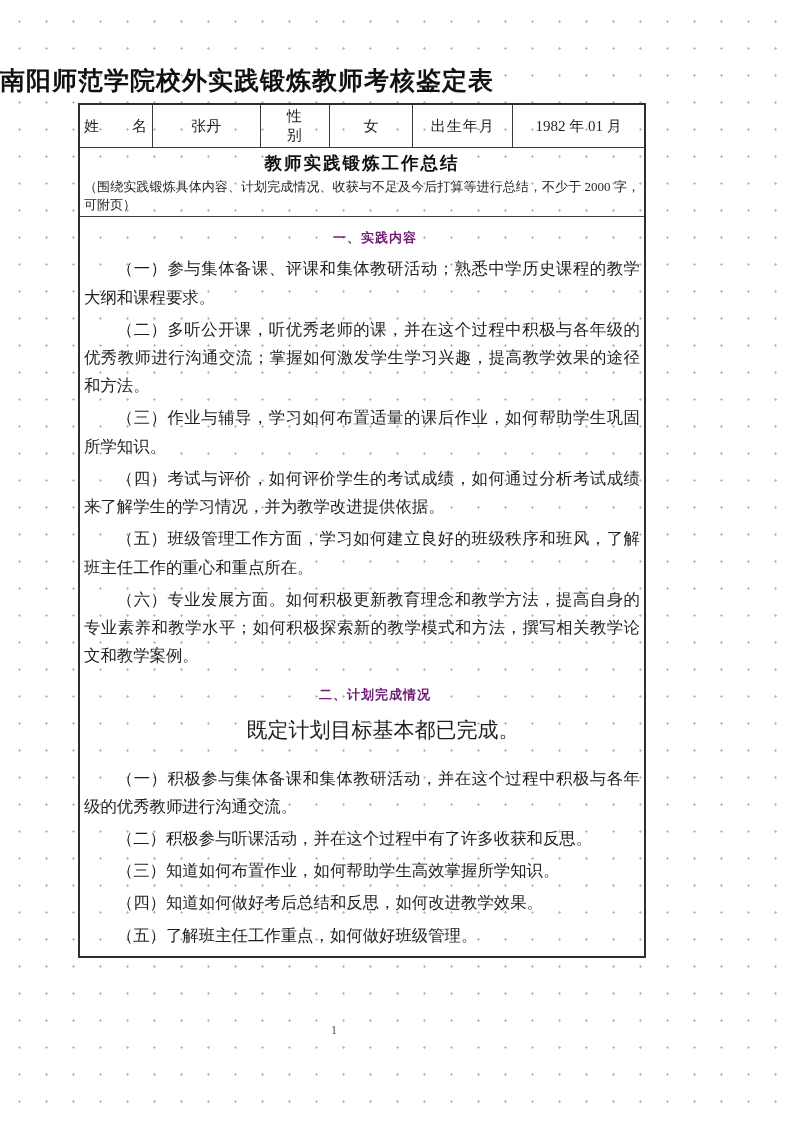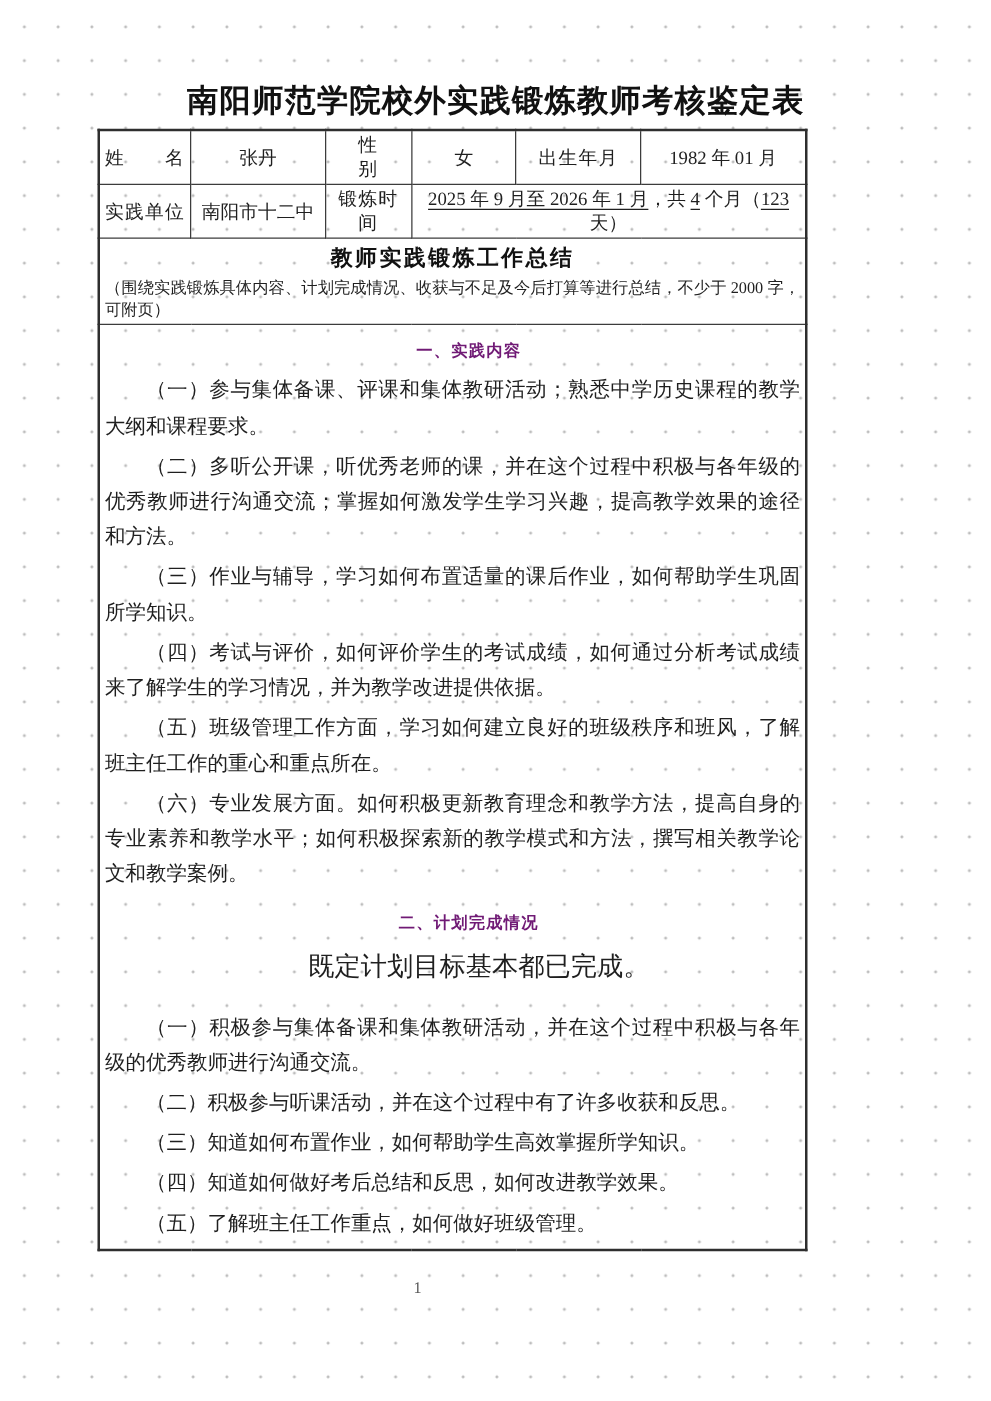--- a/index.html
+++ b/index.html
@@ -7,21 +7,21 @@
     width:793px;height:1121px;position:relative;overflow:hidden;
     background-color:#ffffff;
     background-image:radial-gradient(circle,#bdbdbd 1px,rgba(255,255,255,0) 1.4px);
     background-size:27px 27px;
     background-position:6px 8px;
     font-family:"Liberation Serif","DejaVu Serif",serif;
     color:#1f1f1f;
   }
   .doc-title{
     position:absolute;left:0;top:64px;width:793px;
-    text-align:center;font-size:25px;font-weight:bold;letter-spacing:1px;color:#111;
+    text-align:left;font-size:25px;font-weight:bold;letter-spacing:1px;color:#111;
   }
   table.form{
     position:absolute;left:78px;top:103px;width:568px;
     border-collapse:collapse;table-layout:fixed;
     border:2.5px solid #2e2e2e;
   }
   table.form td{
     border:1.6px solid #3c3c3c;
     font-size:15px;
     padding:2px 4px;
@@ -62,26 +62,20 @@
   </colgroup>
   <tbody>
       <tr style="height:32px;">
     <td class="lbl">姓　　名</td>
     <td class="val">张丹</td>
     <td class="lbl">性　　别</td>
     <td class="val">女</td>
     <td class="lbl">出生年月</td>
     <td class="val">1982 年 01 月</td>
   </tr>
-  <tr style="height:32px;">
-    <td class="lbl">实践单位</td>
-    <td class="val">南阳市十二中</td>
-    <td class="lbl">锻炼时间</td>
-    <td class="val span-cell" colspan="3"><span class="u">2025 年 9 月至 2026 年 1 月</span><span>，共 </span><span class="u">4</span><span> 个月（</span><span class="u">123</span><span> 天）</span></td>
-  </tr>
   <tr style="height:62px;">
     <td class="summary-head-cell" colspan="6">
       <div class="summary-title">教师实践锻炼工作总结</div>
       <p class="summary-note">（围绕实践锻炼具体内容、计划完成情况、收获与不足及今后打算等进行总结，不少于 2000 字，可附页）</p>
     </td>
   </tr>
   <tr>
     <td class="body-cell" colspan="6">
       <div class="sec-heading">一、实践内容</div>
       <p class="body-item">（一）参与集体备课、评课和集体教研活动；熟悉中学历史课程的教学大纲和课程要求。</p>

